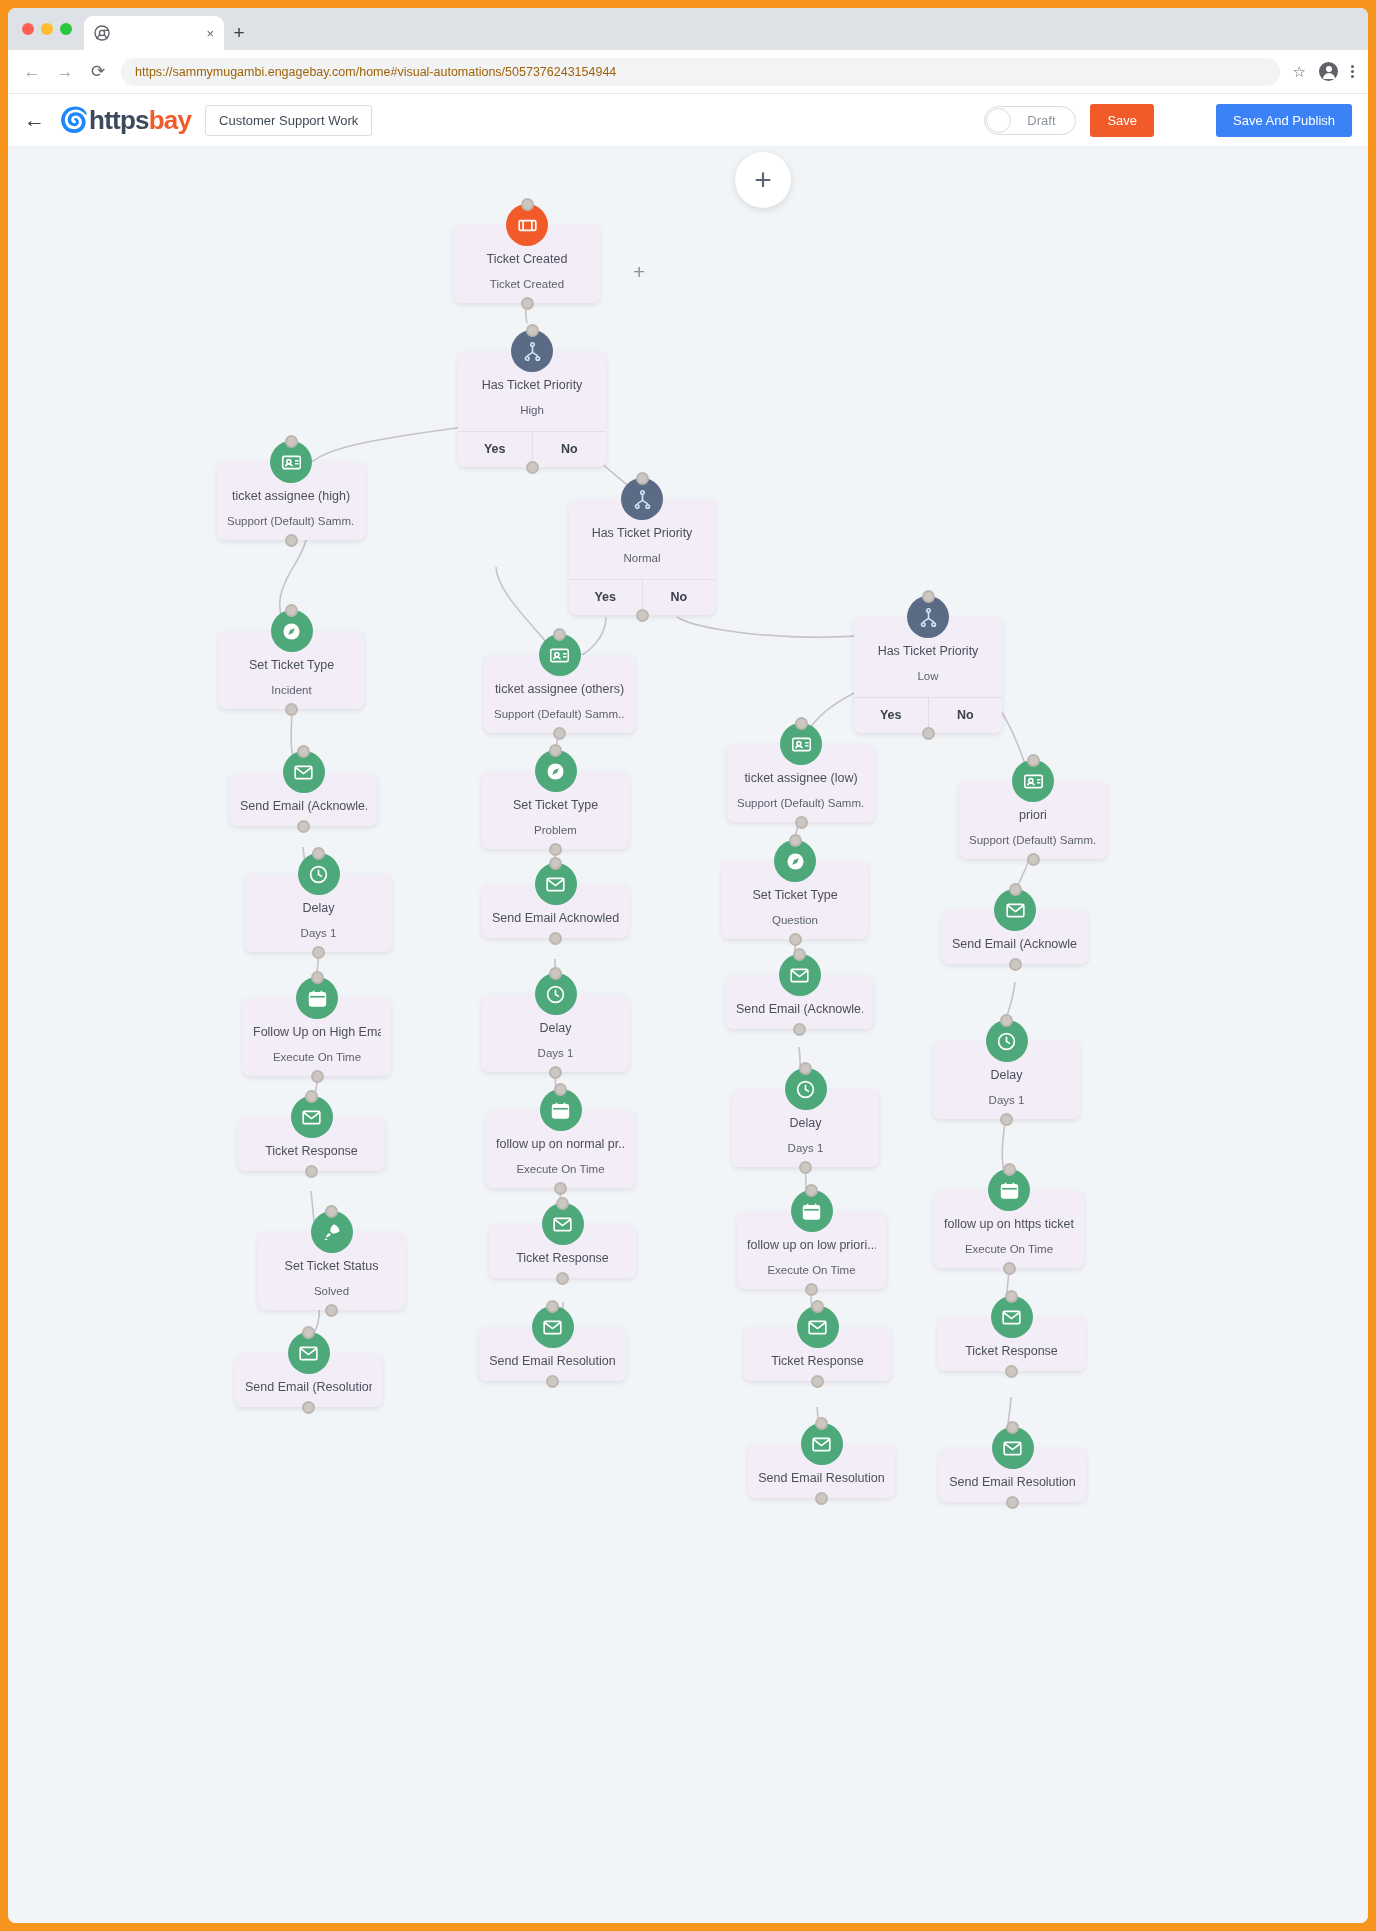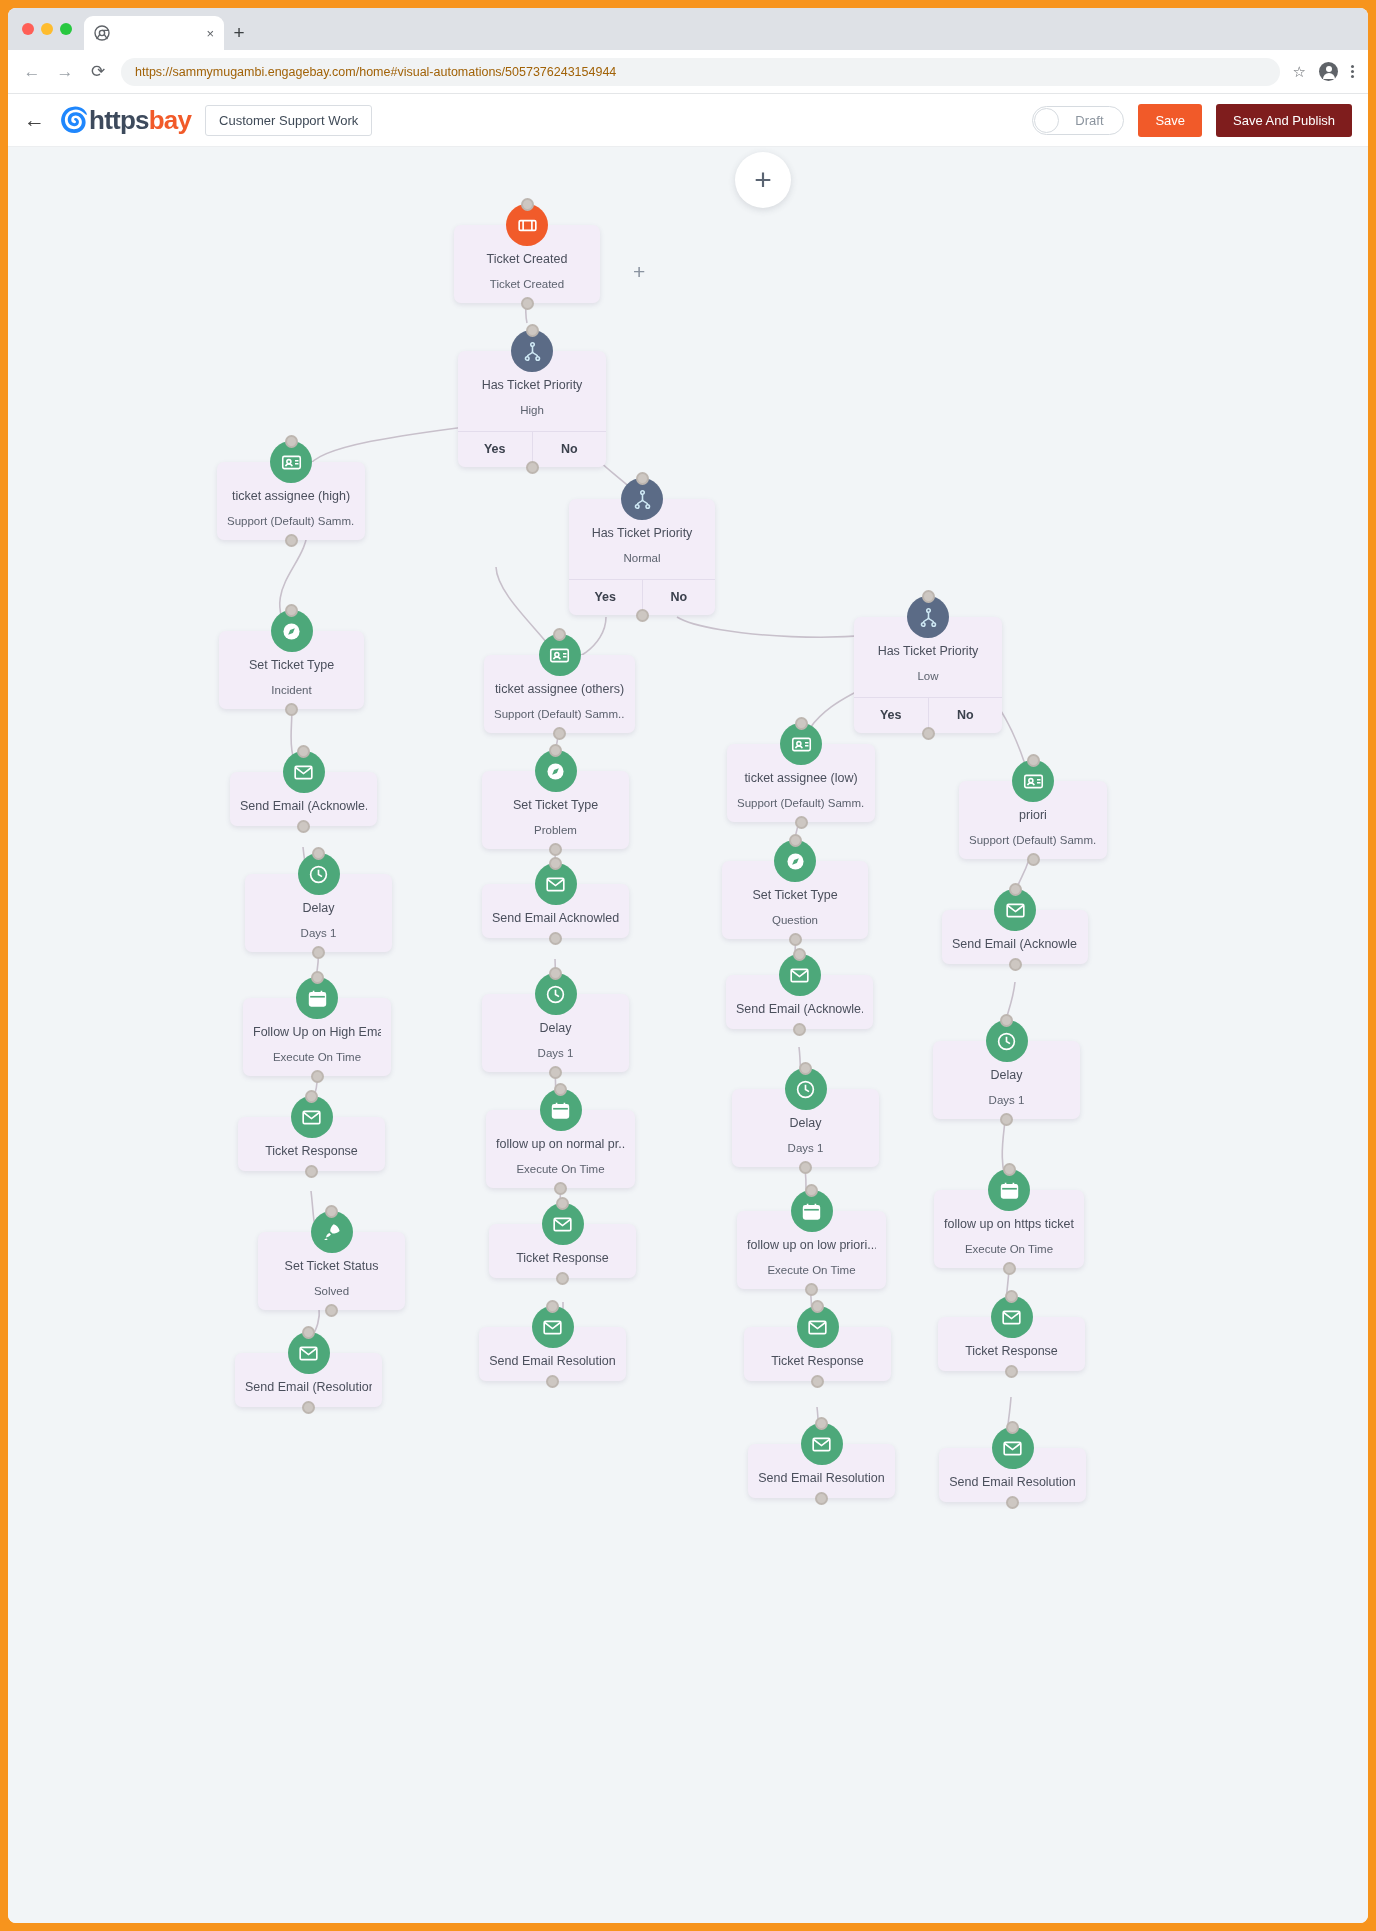--- a/index.html
+++ b/index.html
@@ -83,21 +83,21 @@
     width: 92px; height: 29px; border: 1px solid #d6dbe0; border-radius: 15px;
     display: flex; align-items: center; position: relative; background: #fff;
   }
   .toggle .knob {
     width: 25px; height: 25px; border-radius: 50%; background: #fff;
     border: 1px solid #d6dbe0; margin-left: 1px;
   }
   .toggle .tlabel { flex: 1; text-align: center; font-size: 13px; color: #8b949e; padding-right: 4px;}
   .btn { border: none; border-radius: 3px; color: #fff; font-size: 13px;
     padding: 9px 17px; background: #f15a29; font-family: inherit; cursor: pointer; }
-  .btn.publish { background: #7f1d1d; }
+  .btn.publish { background: #3b82f6; margin-left: 48px; }
 
   
   .canvas {
     flex: 1; background: #f2f5f7; position: relative; overflow: hidden;
   }
   .add-fab {
     position: absolute; left: 727px; top: 5px; width: 56px; height: 56px;
     border-radius: 50%; background: #fff; box-shadow: 0 2px 7px rgba(60,70,90,.16);
     display: flex; align-items: center; justify-content: center;
     color: #5a6472; font-size: 30px; font-weight: 300; line-height: 1;

